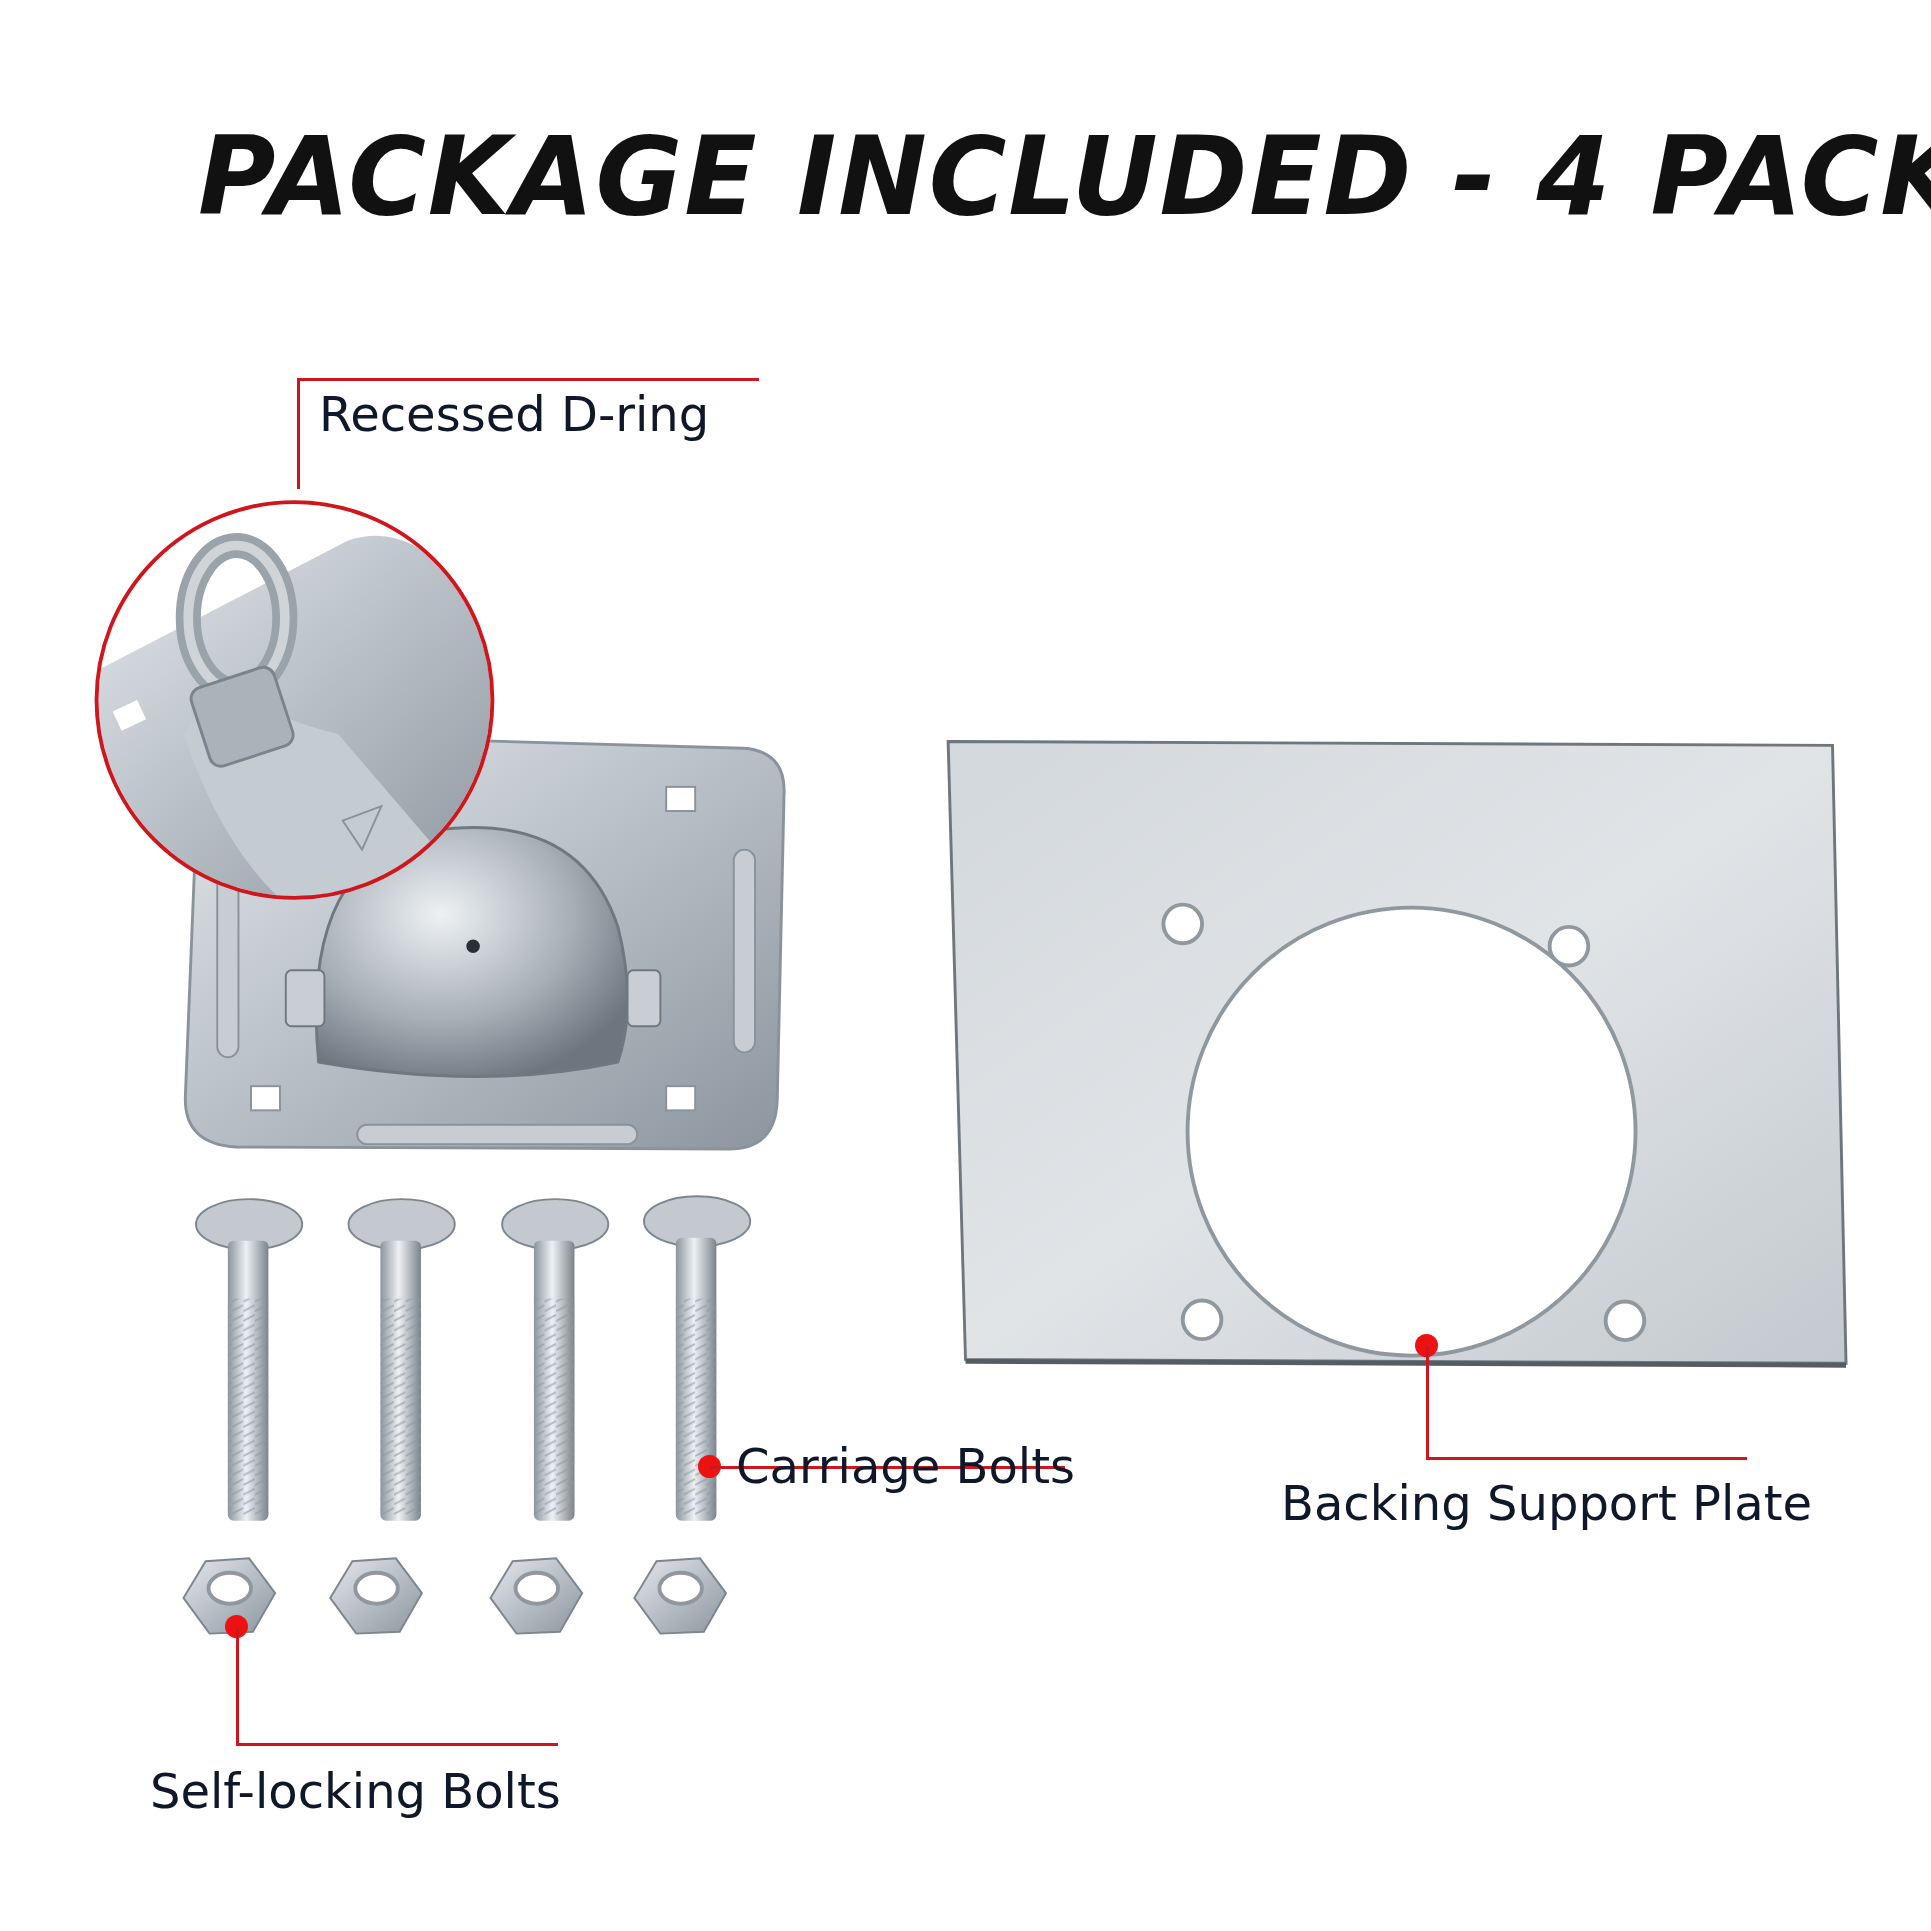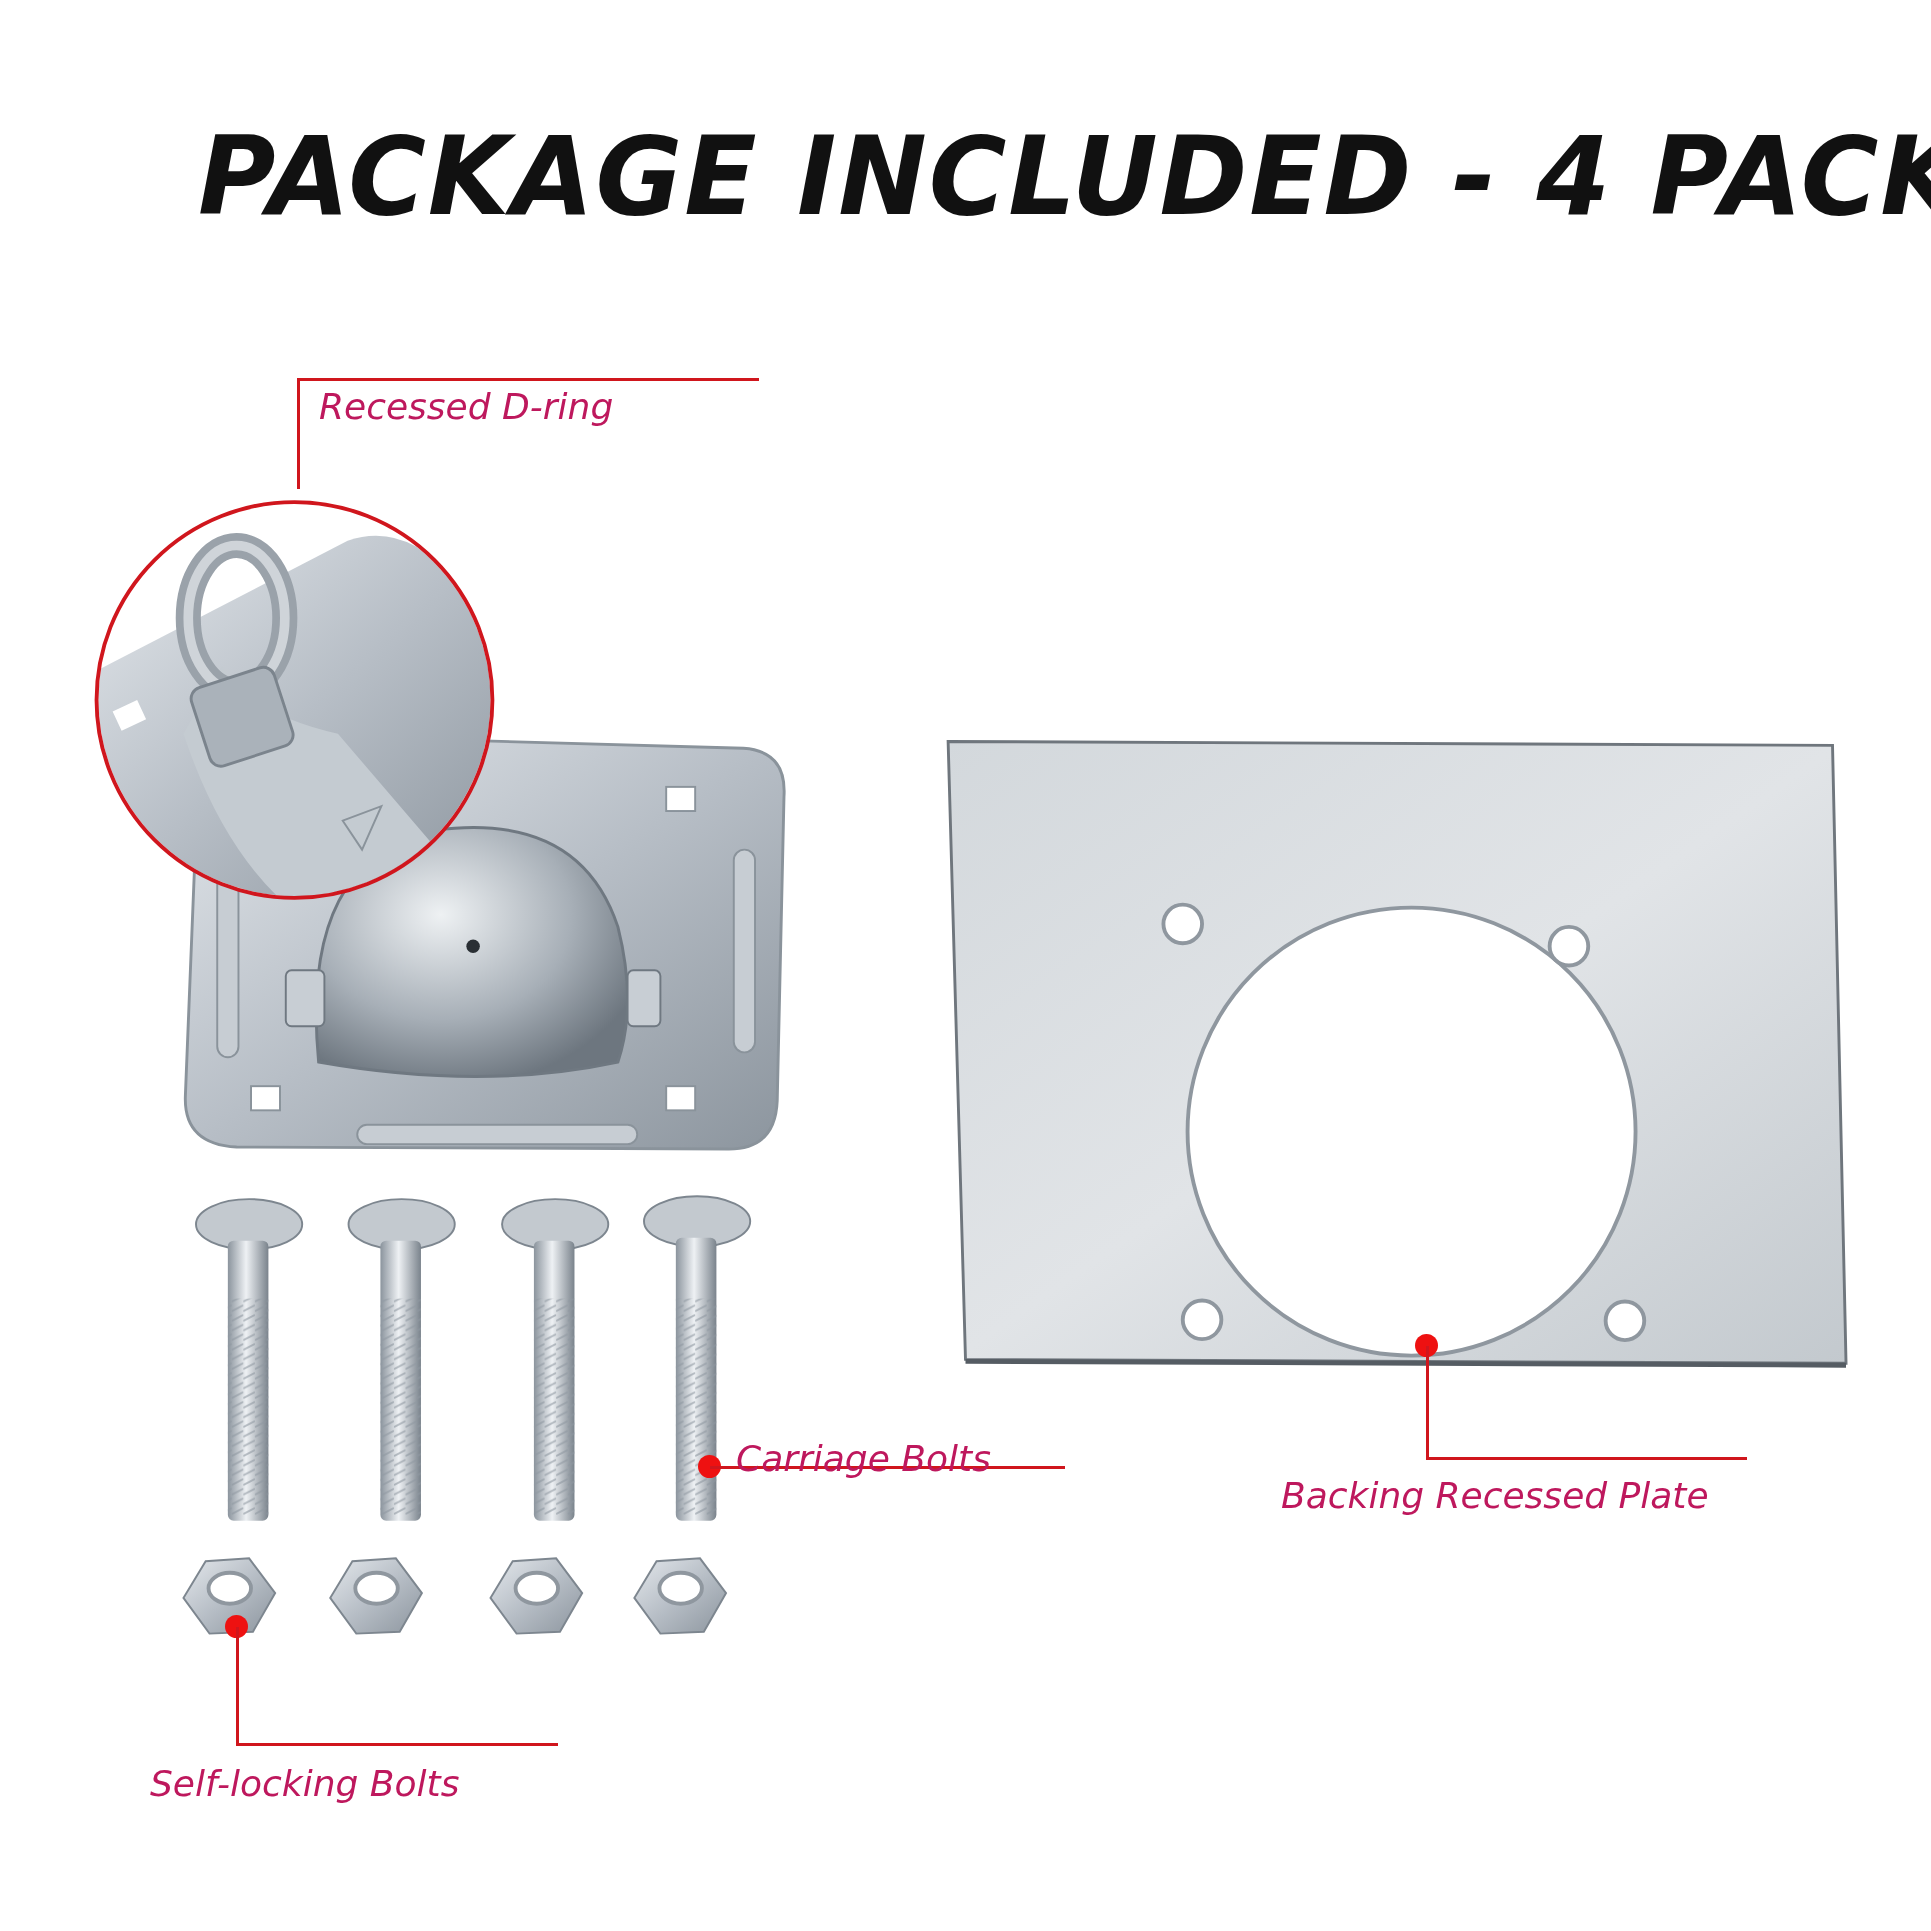--- a/index.html
+++ b/index.html
@@ -1,19 +1,19 @@
 <!DOCTYPE html>
 <html><head>
 <meta charset="utf-8">
 <style>
   html, body { margin:0; padding:0; background:#ffffff; }
   body { width:1931px; height:1931px; position:relative; overflow:hidden; font-family:"DejaVu Sans", sans-serif; }
   .abs { position:absolute; }
   .title { left:198px; top:114px; width:1661px; font-family:"DejaVu Sans", sans-serif; font-weight:bold; font-style:italic; font-size:108px; letter-spacing:1.9px; color:#111111; white-space:nowrap; transform:scaleX(0.98); transform-origin:left top; }
-  .label { font-family:"DejaVu Sans", sans-serif; font-size:36px; color:#be185d; white-space:nowrap;font-style:italic; }
+  .label { font-family:"DejaVu Sans", sans-serif; font-size:48px; color:#0f172a; white-space:nowrap; }
   .line { background:#d0161d; }
   .dot { width:23px; height:23px; border-radius:50%; background:#ee1111; }
   svg { position:absolute; left:0; top:0; }
 </style>
 </head>
 <body>
 
 <div class="abs title">PACKAGE INCLUDED - 4 PACK</div>
 
 <svg width="1931" height="1931" viewBox="0 0 2000 2000">
@@ -131,19 +131,19 @@
 <div class="abs line" style="left:297px; top:378px; width:2.9px; height:111px;"></div>
 <div class="abs label" style="left:319px; top:386px;">Recessed D-ring</div>
 
 <div class="abs dot" style="left:698px; top:1455px;"></div>
 <div class="abs line" style="left:710px; top:1466px; width:355px; height:2.9px;"></div>
 <div class="abs label" style="left:736px; top:1438px;">Carriage Bolts</div>
 
 <div class="abs dot" style="left:1415px; top:1334px;"></div>
 <div class="abs line" style="left:1426px; top:1346px; width:2.9px; height:114px;"></div>
 <div class="abs line" style="left:1426px; top:1457px; width:321px; height:2.9px;"></div>
-<div class="abs label" style="left:1281px; top:1475px;">Backing Recessed Plate</div>
+<div class="abs label" style="left:1281px; top:1475px;">Backing Support Plate</div>
 
 <div class="abs dot" style="left:225px; top:1615px;"></div>
 <div class="abs line" style="left:236px; top:1627px; width:2.9px; height:118px;"></div>
 <div class="abs line" style="left:236px; top:1743px; width:322px; height:2.9px;"></div>
 <div class="abs label" style="left:150px; top:1763px;">Self-locking Bolts</div>
 
 
 </body></html>

